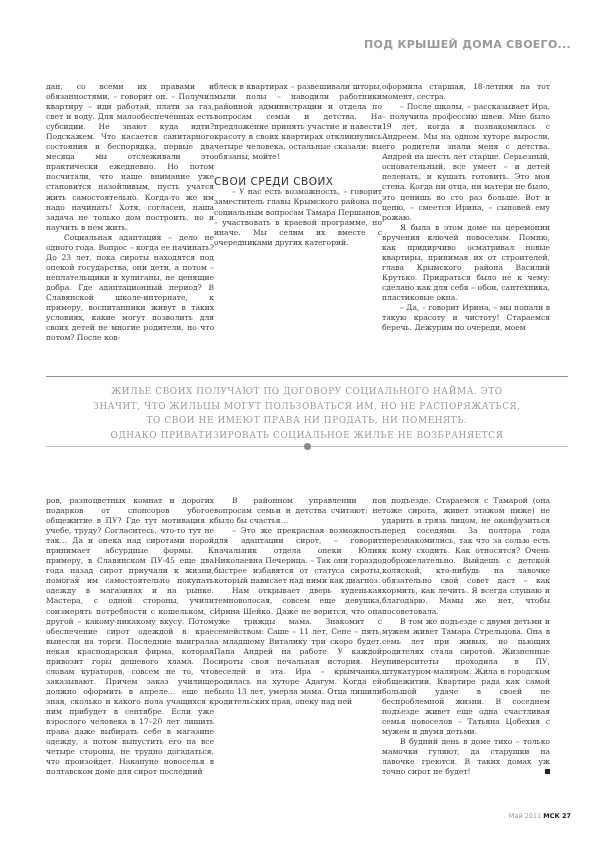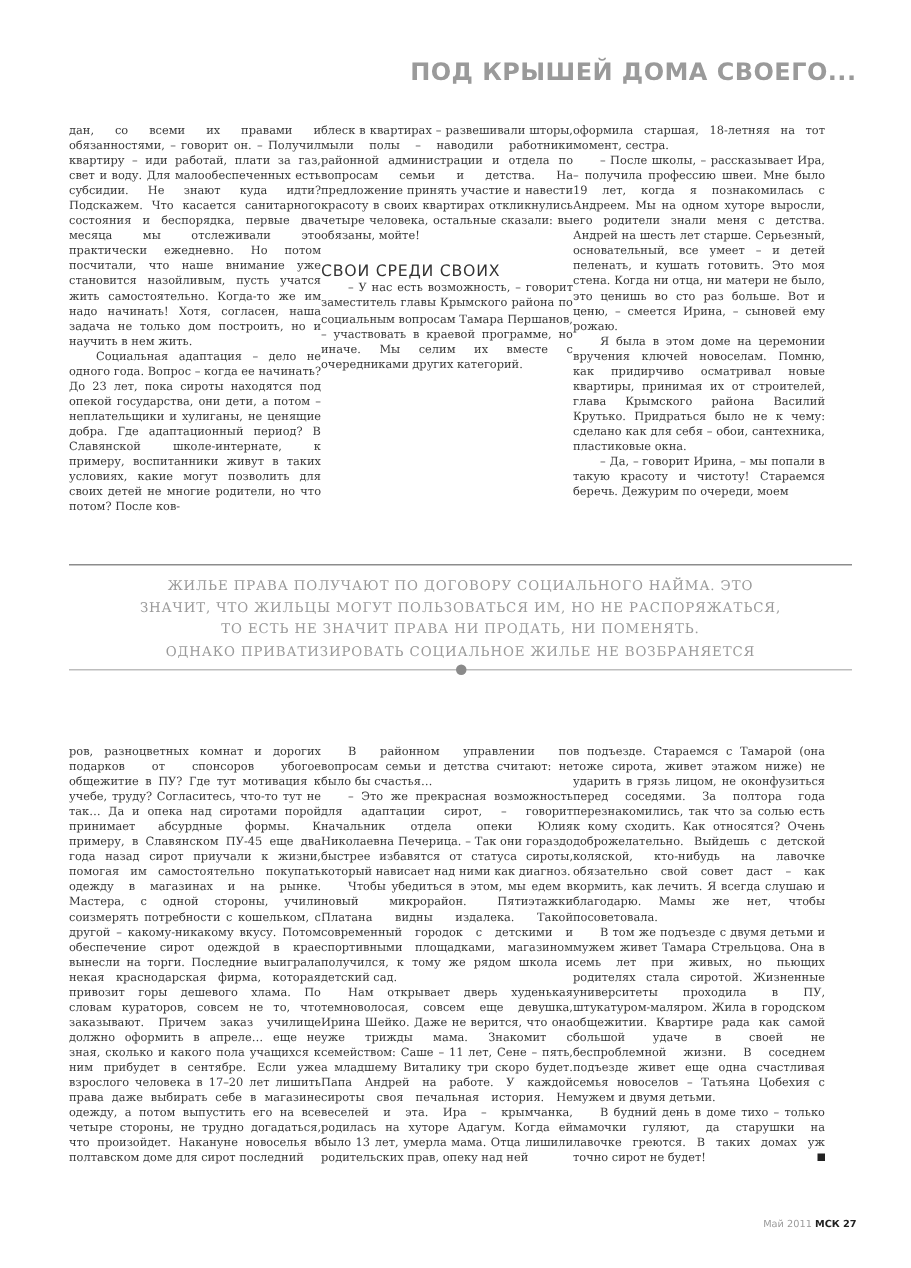--- a/index.html
+++ b/index.html
@@ -1,20 +1,20 @@
 <!DOCTYPE html>
 <html><head>
 <meta charset="utf-8">
 <style>
   html, body { margin: 0; padding: 0; background: #ffffff; }
   body { width: 607px; height: 845px; position: relative; overflow: hidden;
          font-family: "DejaVu Serif", "Liberation Serif", serif; color: #3a3a3a; }
   .running-head { position: absolute; top: 38px; right: 36px;
     font-family: "DejaVu Sans", "Liberation Sans", sans-serif; font-weight: bold;
-    font-size: 16px; color: #9a9a9a; letter-spacing: 0.3px; text-align: center; }
+    font-size: 11px; color: #9a9a9a; letter-spacing: 0.3px; text-align: center; }
   .cols { position: absolute; left: 46px; width: 522px; display: flex; }
   .cols.top { top: 82px; }
   .cols.bottom { top: 496px; }
   .col { width: 168px; font-size: 7.6px; line-height: 10.05px; text-align: justify; }
   .col p { margin: 0; }
   .col p.indent { text-indent: 18px; }
   .col p.noindent { text-indent: 0; }
   .subhead { font-family: "DejaVu Sans", "Liberation Sans", sans-serif; font-size: 10.5px;
     letter-spacing: 0.5px; color: #333; margin: 14px 0 1px 0; font-weight: normal; }
   .pullquote { position: absolute; left: 46px; width: 522px; top: 376px; }
@@ -48,38 +48,37 @@
     <p class="noindent">оформила старшая, 18-летняя на тот момент, сестра.</p>
     <p class="indent">– После школы, – рассказывает Ира, – получила профессию швеи. Мне было 19 лет, когда я познакомилась с Андреем. Мы на одном хуторе выросли, его родители знали меня с детства. Андрей на шесть лет старше. Серьезный, основательный, все умеет – и детей пеленать, и кушать готовить. Это моя стена. Когда ни отца, ни матери не было, это ценишь во сто раз больше. Вот и ценю, – смеется Ирина, – сыновей ему рожаю.</p>
     <p class="indent">Я была в этом доме на церемонии вручения ключей новоселам. Помню, как придирчиво осматривал новые квартиры, принимая их от строителей, глава Крымского района Василий Крутько. Придраться было не к чему: сделано как для себя – обои, сантехника, пластиковые окна.</p>
     <p class="indent">– Да, – говорит Ирина, – мы попали в такую красоту и чистоту! Стараемся беречь. Дежурим по очереди, моем</p>
   </div>
 </div>
 
 <div class="pullquote">
   <div class="pq-line-top"></div>
   <div class="pq-text">
-    <div>ЖИЛЬЕ ПРАВА ПОЛУЧАЮТ ПО ДОГОВОРУ СОЦИАЛЬНОГО НАЙМА. ЭТО</div>
+    <div>ЖИЛЬЕ СВОИХ ПОЛУЧАЮТ ПО ДОГОВОРУ СОЦИАЛЬНОГО НАЙМА. ЭТО</div>
     <div>ЗНАЧИТ, ЧТО ЖИЛЬЦЫ МОГУТ ПОЛЬЗОВАТЬСЯ ИМ, НО НЕ РАСПОРЯЖАТЬСЯ,</div>
-    <div>ТО ЕСТЬ НЕ ЗНАЧИТ ПРАВА НИ ПРОДАТЬ, НИ ПОМЕНЯТЬ.</div>
+    <div>ТО СВОИ НЕ ИМЕЮТ ПРАВА НИ ПРОДАТЬ, НИ ПОМЕНЯТЬ.</div>
     <div>ОДНАКО ПРИВАТИЗИРОВАТЬ СОЦИАЛЬНОЕ ЖИЛЬЕ НЕ ВОЗБРАНЯЕТСЯ</div>
   </div>
   <div class="pq-line-bottom">
     <span class="pq-dot"></span>
   </div>
 </div>
 
 <div class="cols bottom">
   <div class="col">
     <p class="noindent">ров, разноцветных комнат и дорогих подарков от спонсоров убогое общежитие в ПУ? Где тут мотивация к учебе, труду? Согласитесь, что-то тут не так… Да и опека над сиротами порой принимает абсурдные формы. К примеру, в Славянском ПУ-45 еще два года назад сирот приучали к жизни, помогая им самостоятельно покупать одежду в магазинах и на рынке. Мастера, с одной стороны, учили соизмерять потребности с кошельком, с другой – какому-никакому вкусу. Потом обеспечение сирот одеждой в крае вынесли на торги. Последние выиграла некая краснодарская фирма, которая привозит горы дешевого хлама. По словам кураторов, совсем не то, что заказывают. Причем заказ училище должно оформить в апреле… еще не зная, сколько и какого пола учащихся к ним прибудет в сентябре. Если уже взрослого человека в 17–20 лет лишить права даже выбирать себе в магазине одежду, а потом выпустить его на все четыре стороны, не трудно догадаться, что произойдет. Накануне новоселья в полтавском доме для сирот последний</p>
   </div>
   <div class="col">
     <p class="indent">В районном управлении по вопросам семьи и детства считают: не было бы счастья…</p>
     <p class="indent">– Это же прекрасная возможность для адаптации сирот, – говорит начальник отдела опеки Юлия Николаевна Печерица. – Так они гораздо быстрее избавятся от статуса сироты, который нависает над ними как диагноз.</p>
-    <p class="indent">Чтобы убедиться в этом, мы едем в новый микрорайон. Пятиэтажки Платана видны издалека. Такой современный городок с детскими и спортивными площадками, магазином получился, к тому же рядом школа и детский сад.</p>
     <p class="indent">Нам открывает дверь худенькая темноволосая, совсем еще девушка, Ирина Шейко. Даже не верится, что она уже трижды мама. Знакомит с семейством: Саше – 11 лет, Сене – пять, а младшему Виталику три скоро будет. Папа Андрей на работе. У каждой сироты своя печальная история. Не веселей и эта. Ира – крымчанка, родилась на хуторе Адагум. Когда ей было 13 лет, умерла мама. Отца лишили родительских прав, опеку над ней</p>
   </div>
   <div class="col">
     <p class="noindent">в подъезде. Стараемся с Тамарой (она тоже сирота, живет этажом ниже) не ударить в грязь лицом, не оконфузиться перед соседями. За полтора года перезнакомились, так что за солью есть к кому сходить. Как относятся? Очень доброжелательно. Выйдешь с детской коляской, кто-нибудь на лавочке обязательно свой совет даст – как кормить, как лечить. Я всегда слушаю и благодарю. Мамы же нет, чтобы посоветовала.</p>
     <p class="indent">В том же подъезде с двумя детьми и мужем живет Тамара Стрельцова. Она в семь лет при живых, но пьющих родителях стала сиротой. Жизненные университеты проходила в ПУ, штукатуром-маляром. Жила в городском общежитии. Квартире рада как самой большой удаче в своей не беспроблемной жизни. В соседнем подъезде живет еще одна счастливая семья новоселов – Татьяна Цобехия с мужем и двумя детьми.</p>
     <p class="indent"><span>В будний день в доме тихо – только мамочки гуляют, да старушки на лавочке греются. В таких домах уж точно сирот не будет!</span> <span class="end-mark"></span></p>
   </div>
 </div>
 
 <div class="footer">

